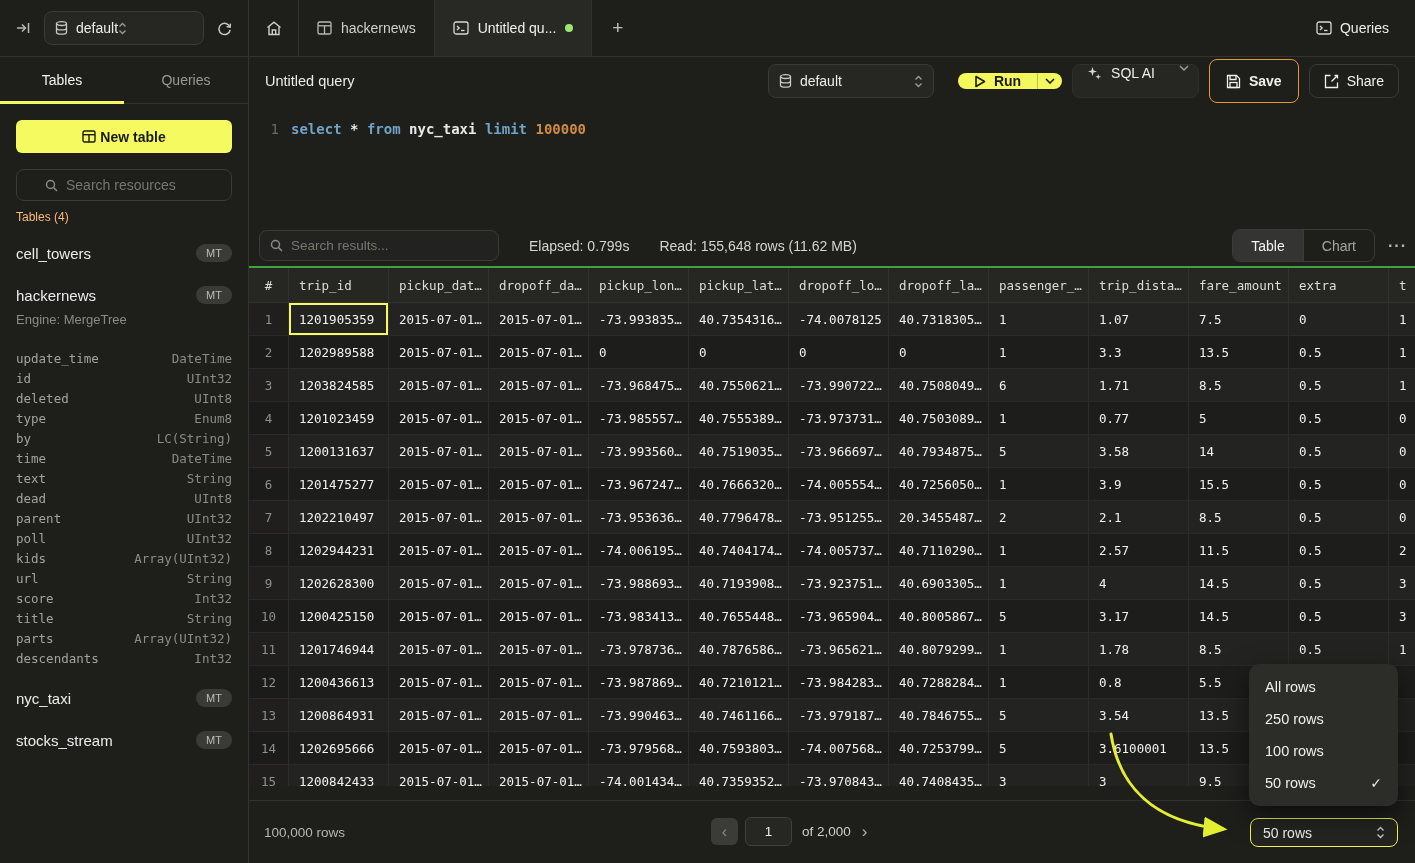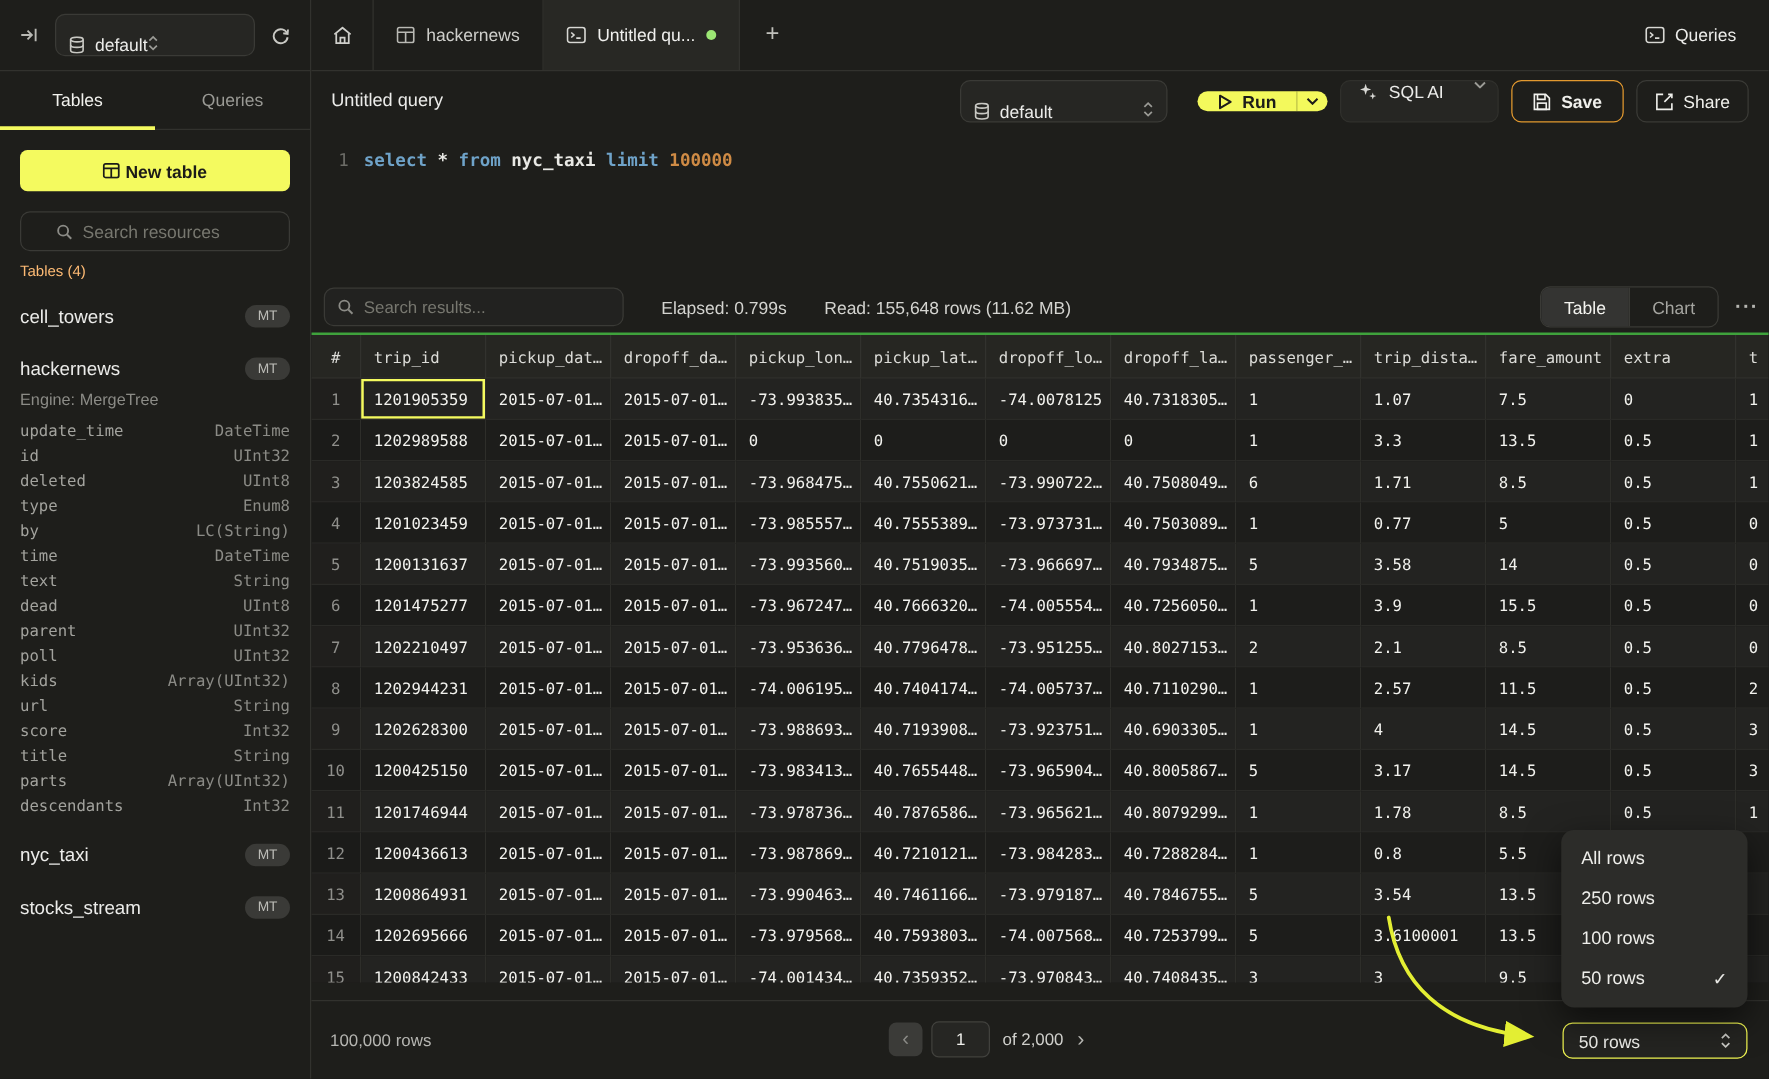--- a/index.html
+++ b/index.html
@@ -5,37 +5,37 @@
 *{margin:0;padding:0;box-sizing:border-box}
 html,body{width:1415px;height:863px;overflow:hidden}
 body{background:#1e1e1b;color:#e8e8e4;font-family:"Liberation Sans",sans-serif;font-size:14px;position:relative}
 svg{display:block}
 .mono{font-family:"DejaVu Sans Mono",monospace}
 
 
 .sidebar{position:absolute;left:0;top:0;width:249px;height:863px;border-right:1px solid #32322e;background:#1e1e1b;z-index:3}
 .sb-top{height:57px;border-bottom:1px solid #32322e;display:flex;align-items:center;padding:0 12px;gap:9px}
 .iconbtn{background:none;border:none;color:#b9b9b4;cursor:pointer;display:flex;align-items:center;justify-content:center;padding:4px}
-.selectbox{display:flex;align-items:flex-start;gap:0;background:#262623;border:1px solid #3a3a36;border-radius:8px;padding:16px 10px;color:#ececea;cursor:pointer}
+.selectbox{display:flex;align-items:center;gap:0;background:#262623;border:1px solid #3a3a36;border-radius:8px;padding:6px 10px;color:#ececea;cursor:pointer}
 .sb-db{flex:1;height:34px}
 .sb-tabs{height:47px;border-bottom:1px solid #32322e;display:flex}
 .sb-tab{flex:1;display:flex;align-items:center;justify-content:center;font-size:14px;color:#9a9a95;cursor:pointer;position:relative}
 .sb-tab.active{color:#f2f2ee}
 .sb-tab.active::after{content:"";position:absolute;left:0;right:0;bottom:-1px;height:3px;background:#f4fa5f}
 .sb-content{padding:16px}
 .newtable{width:100%;height:33px;background:#f4fa5f;border:none;border-radius:6px;color:#1b1b18;font-size:14px;font-weight:bold;display:flex;align-items:center;justify-content:center;gap:4px;cursor:pointer;font-family:"Liberation Sans",sans-serif}
 .sb-search{margin-top:16px;height:32px;border:1px solid #3a3a36;border-radius:8px;display:flex;align-items:center;gap:8px;padding:0 28px;background:#1e1e1b}
 .sb-search input{flex:1;background:none;border:none;outline:none;color:#d8d8d4;font-size:14px;font-family:"Liberation Sans",sans-serif}
 .sb-search input::placeholder{color:#77776f}
 .sb-section{margin-top:9px;font-size:12px;color:#fdba74}
 .tbl-item{margin-top:16px;display:flex;align-items:center;justify-content:space-between;height:26px;cursor:pointer}
 .tbl-name{font-size:15px;color:#ececea}
 .mt-badge{background:#3a3a37;color:#bcbcb7;border-radius:99px;font-size:11px;padding:3px 10px}
 .engine-line{margin-top:4px;font-size:13px;color:#8b8b86}
-.schema{margin-top:8px;margin-bottom:6px}
+.schema{margin-top:22px;margin-bottom:6px}
 .schema-row{display:flex;justify-content:space-between;line-height:20px;font-size:12.5px}
 .schema-row .fname{color:#a3a39e}
 .schema-row .ftype{color:#8b8b86}
 
 
 .main{position:absolute;left:249px;top:0;width:1166px;height:863px}
 .topbar{height:57px;border-bottom:1px solid #32322e;display:flex;align-items:stretch}
 .toptab{display:flex;align-items:center;gap:9px;padding:0 18px;border-right:1px solid #32322e;color:#cfcfcb;font-size:14px;cursor:pointer}
 .toptab.home{width:50px;justify-content:center;padding:0}
 .toptab.active{background:#282824;color:#f0f0ee}
@@ -48,21 +48,21 @@
 .qcontrols{margin-left:auto;display:flex;align-items:center;gap:10px}
 .db2{width:166px;height:34px;justify-content:space-between;margin-right:14px}
 .runbtn{height:16px;display:flex;align-items:stretch;background:#f3f95c;border-radius:8px;overflow:hidden;cursor:pointer}
 .run-main{display:flex;align-items:center;gap:8px;padding:0 16px;color:#1c1c19;font-weight:bold;font-size:14px}
 .run-sep{width:1px;background:rgba(0,0,0,.22)}
 .run-caret{display:flex;align-items:center;padding:0 7px}
 .sqlai{height:34px;display:flex;align-items:flex-start;background:#262623;border:1px solid #30302c;border-radius:8px;cursor:pointer}
 .sqlai-main{display:flex;align-items:center;gap:9px;padding:0 14px;color:#ececea;font-size:14px}
 .sqlai-sep{width:1px;background:#3a3a36}
 .sqlai-caret{display:flex;align-items:center;padding:0 9px}
-.savebtn{height:34px;display:flex;align-items:center;gap:8px;padding:0 16px;background:none;border:1.5px solid #e2992f;border-radius:8px;color:#f0f0ec;font-size:14px;font-weight:bold;cursor:pointer;font-family:"Liberation Sans",sans-serif}
+.savebtn{height:44px;display:flex;align-items:center;gap:8px;padding:0 16px;background:none;border:1.5px solid #e2992f;border-radius:8px;color:#f0f0ec;font-size:14px;font-weight:bold;cursor:pointer;font-family:"Liberation Sans",sans-serif}
 .sharebtn{height:34px;display:flex;align-items:center;gap:8px;padding:0 14px;background:none;border:1px solid #3a3a36;border-radius:8px;color:#f0f0ec;font-size:14px;cursor:pointer;font-family:"Liberation Sans",sans-serif}
 
 .editor{position:absolute;left:0;top:105px;width:100%;height:120px}
 .codeline{display:flex;padding-top:14px;font-size:14px;font-weight:bold;line-height:20px}
 .gutter{width:30px;text-align:right;color:#6c6c67;font-weight:normal;margin-right:12px}
 .tok{white-space:pre}
 .tok.kw{color:#6fa3c9}
 .tok.plain{color:#e9e9e5}
 .tok.num{color:#cf8b45}
 
@@ -538,21 +538,21 @@
           <div class="td c12">0</div>
         </div>
         <div class="tr">
           <div class="td c0">7</div>
           <div class="td c1">1202210497</div>
           <div class="td c2">2015-07-01…</div>
           <div class="td c3">2015-07-01…</div>
           <div class="td c4">-73.953636…</div>
           <div class="td c5">40.7796478…</div>
           <div class="td c6">-73.951255…</div>
-          <div class="td c7">40.8027153…</div>
+          <div class="td c7">20.3455487…</div>
           <div class="td c8">2</div>
           <div class="td c9">2.1</div>
           <div class="td c10">8.5</div>
           <div class="td c11">0.5</div>
           <div class="td c12">0</div>
         </div>
         <div class="tr">
           <div class="td c0">8</div>
           <div class="td c1">1202944231</div>
           <div class="td c2">2015-07-01…</div>

